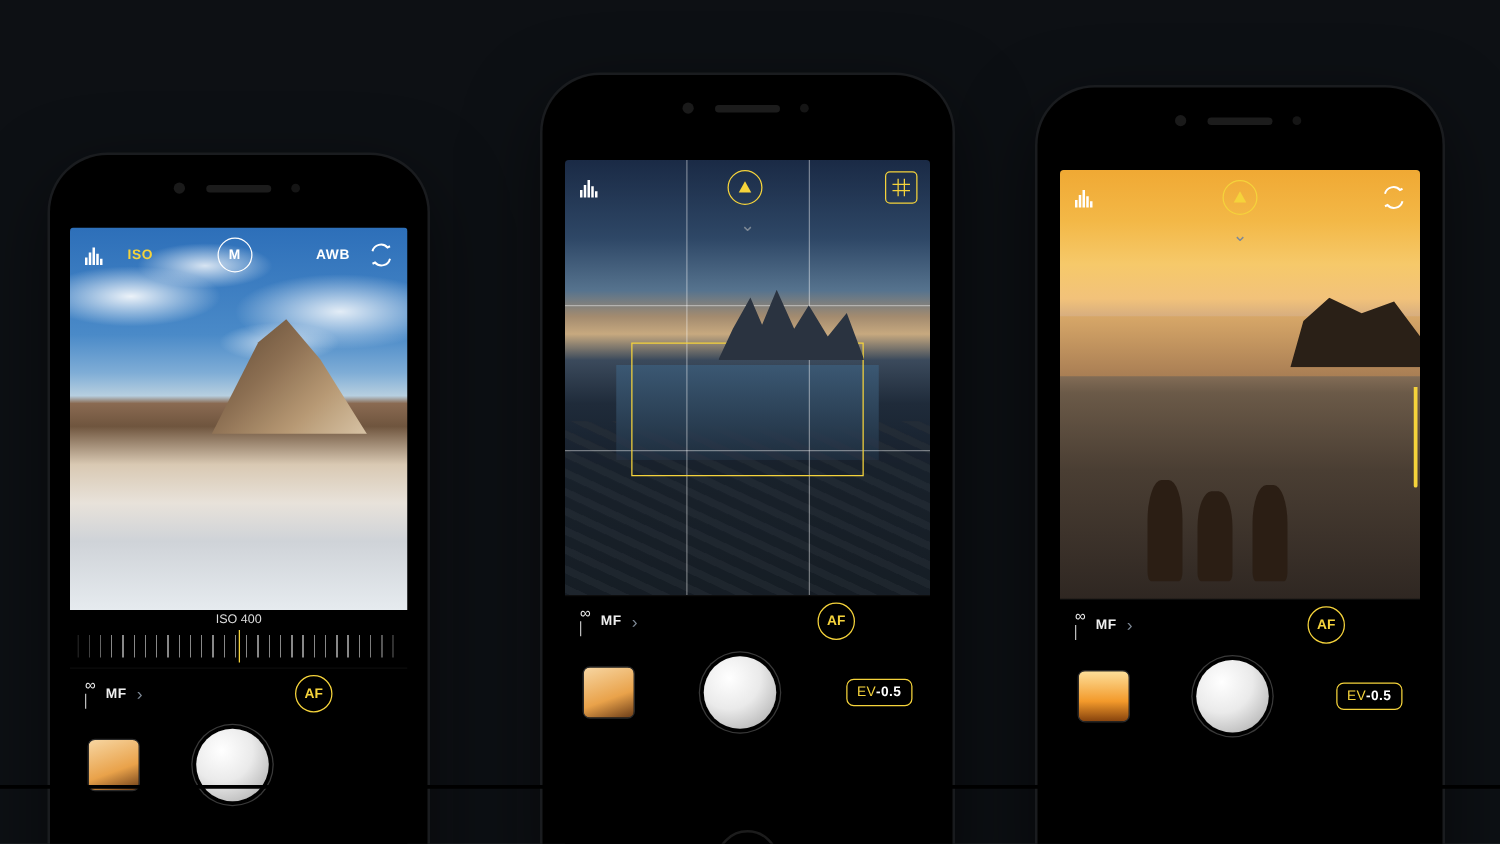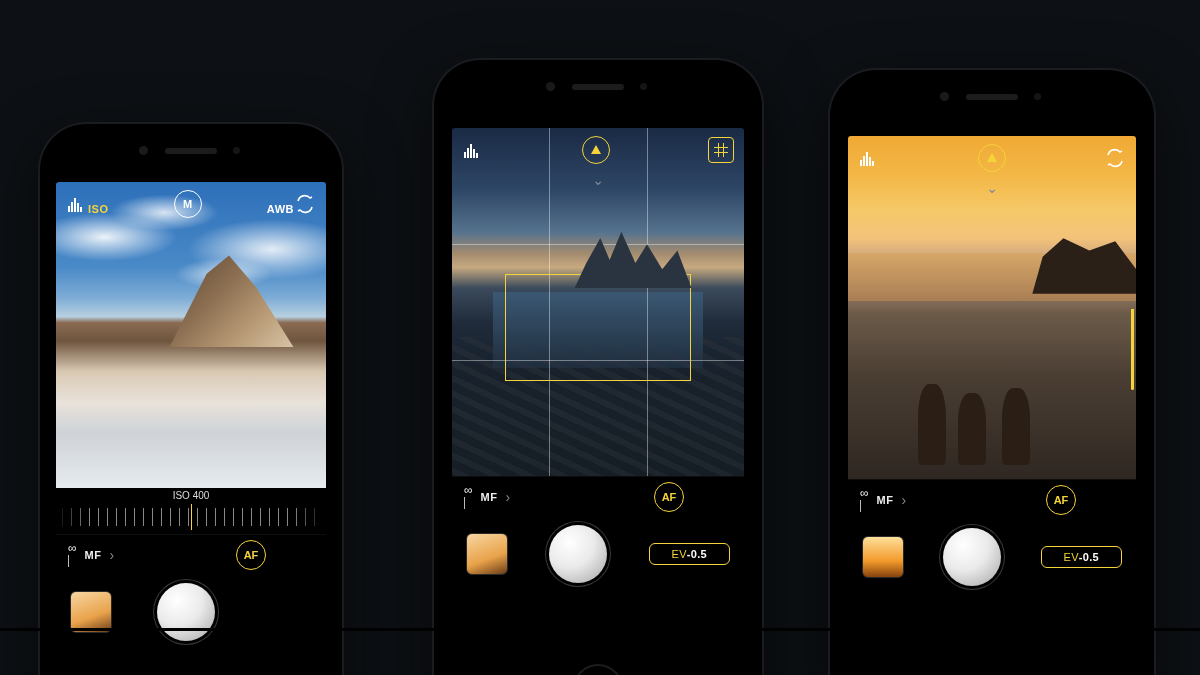--- a/index.html
+++ b/index.html
@@ -51,21 +51,21 @@
 .scene3 .sea{position:absolute;left:0;right:0;top:34%;height:14%;background:linear-gradient(180deg,#d7a768 0%,#a97e54 100%)}
 .scene3 .rock{position:absolute;right:0;top:28%;width:36%;height:18%;background:#2a2017;clip-path:polygon(0 100%,10% 40%,30% 10%,55% 30%,80% 15%,100% 60%,100% 100%)}
 .scene3 .people{position:absolute;left:22%;bottom:4%;width:54%;height:34%;}
 .scene3 .people span{position:absolute;bottom:0;width:18%;height:70%;background:#2b1e14;border-radius:40% 40% 10% 10%}
 .scene3 .people span:nth-child(1){left:4%}
 .scene3 .people span:nth-child(2){left:30%;height:62%}
 .scene3 .people span:nth-child(3){left:58%;height:66%}
 
 
 .topbar{position:absolute;top:0;left:0;right:0;height:44px;display:flex;align-items:center;justify-content:space-between;padding:0 10px;color:#fff;z-index:5}
-.topbar .grp{display:flex;align-items:flex-end;}
+.topbar .grp{display:flex;align-items:center;gap:14px}
 .ico{width:22px;height:22px;display:flex;align-items:center;justify-content:center;color:#fff}
 .ico svg{width:20px;height:20px;display:block}
 .lbl{font-size:11px;font-weight:600;letter-spacing:.5px}
 .lbl.yellow{color:#f5d33b}
 .circle-btn{width:26px;height:26px;border:1.2px solid currentColor;border-radius:50%;display:flex;align-items:center;justify-content:center;font-size:11px;font-weight:700}
 .sq-btn{width:24px;height:24px;border:1.2px solid currentColor;border-radius:4px;display:flex;align-items:center;justify-content:center}
 .sq-btn .g3{width:14px;height:14px;background:
  linear-gradient(currentColor,currentColor) 33% 0/1px 100% no-repeat,
  linear-gradient(currentColor,currentColor) 66% 0/1px 100% no-repeat,
  linear-gradient(currentColor,currentColor) 0 33%/100% 1px no-repeat,
@@ -99,21 +99,21 @@
 .row-iso .scale{position:absolute;left:6px;right:6px;bottom:8px;height:18px;background:
  repeating-linear-gradient(90deg,#888 0 1px,transparent 1px 9px);}
 .row-iso .scale::after{content:"";position:absolute;left:50%;top:-4px;width:1px;height:26px;background:#f5d33b}
 .row-iso .fade{position:absolute;inset:0;background:linear-gradient(90deg,#000 0%,transparent 12%,transparent 88%,#000 100%)}
 
 .row-shutter{display:flex;align-items:center;justify-content:space-between;padding:8px 14px 12px;gap:10px}
 .thumb{width:40px;height:40px;border-radius:6px;border:1px solid #2a2a2a;overflow:hidden}
 .thumb.t1{background:linear-gradient(160deg,#f7d6a2 0%,#e9a24a 60%,#6b3c17 100%)}
 .thumb.t2{background:linear-gradient(180deg,#fddf9a 0%,#f39a2b 60%,#87430d 100%)}
 .shutter{width:58px;height:58px;border-radius:50%;background:radial-gradient(circle at 35% 30%,#fff 0%,#eaeaea 45%,#bdbdbd 80%,#8d8d8d 100%);box-shadow:0 0 0 3px #000,0 0 0 4px #3a3a3a}
-.ev{border:1px solid #f5d33b;color:#f5d33b;font-size:11px;padding:4px 22px;border-radius:6px;letter-spacing:.3px}
+.ev{border:1px solid #f5d33b;color:#f5d33b;font-size:11px;padding:4px 8px;border-radius:6px;letter-spacing:.3px}
 .ev b{color:#fff;font-weight:600}
 
 
 .vslider{position:absolute;right:2px;top:18%;bottom:26%;width:3px;background:linear-gradient(180deg,transparent 0%,transparent 58%,#f5d33b 58%,#f5d33b 100%);border-radius:2px}
 
 .homebtn{position:absolute;left:50%;bottom:6px;transform:translateX(-50%);width:46px;height:46px;border:2px solid #1c1c1c;border-radius:50%}
 
 .baseline{position:absolute;left:0;right:0;bottom:44px;height:3px;background:#000}
 </style>
 </head>

